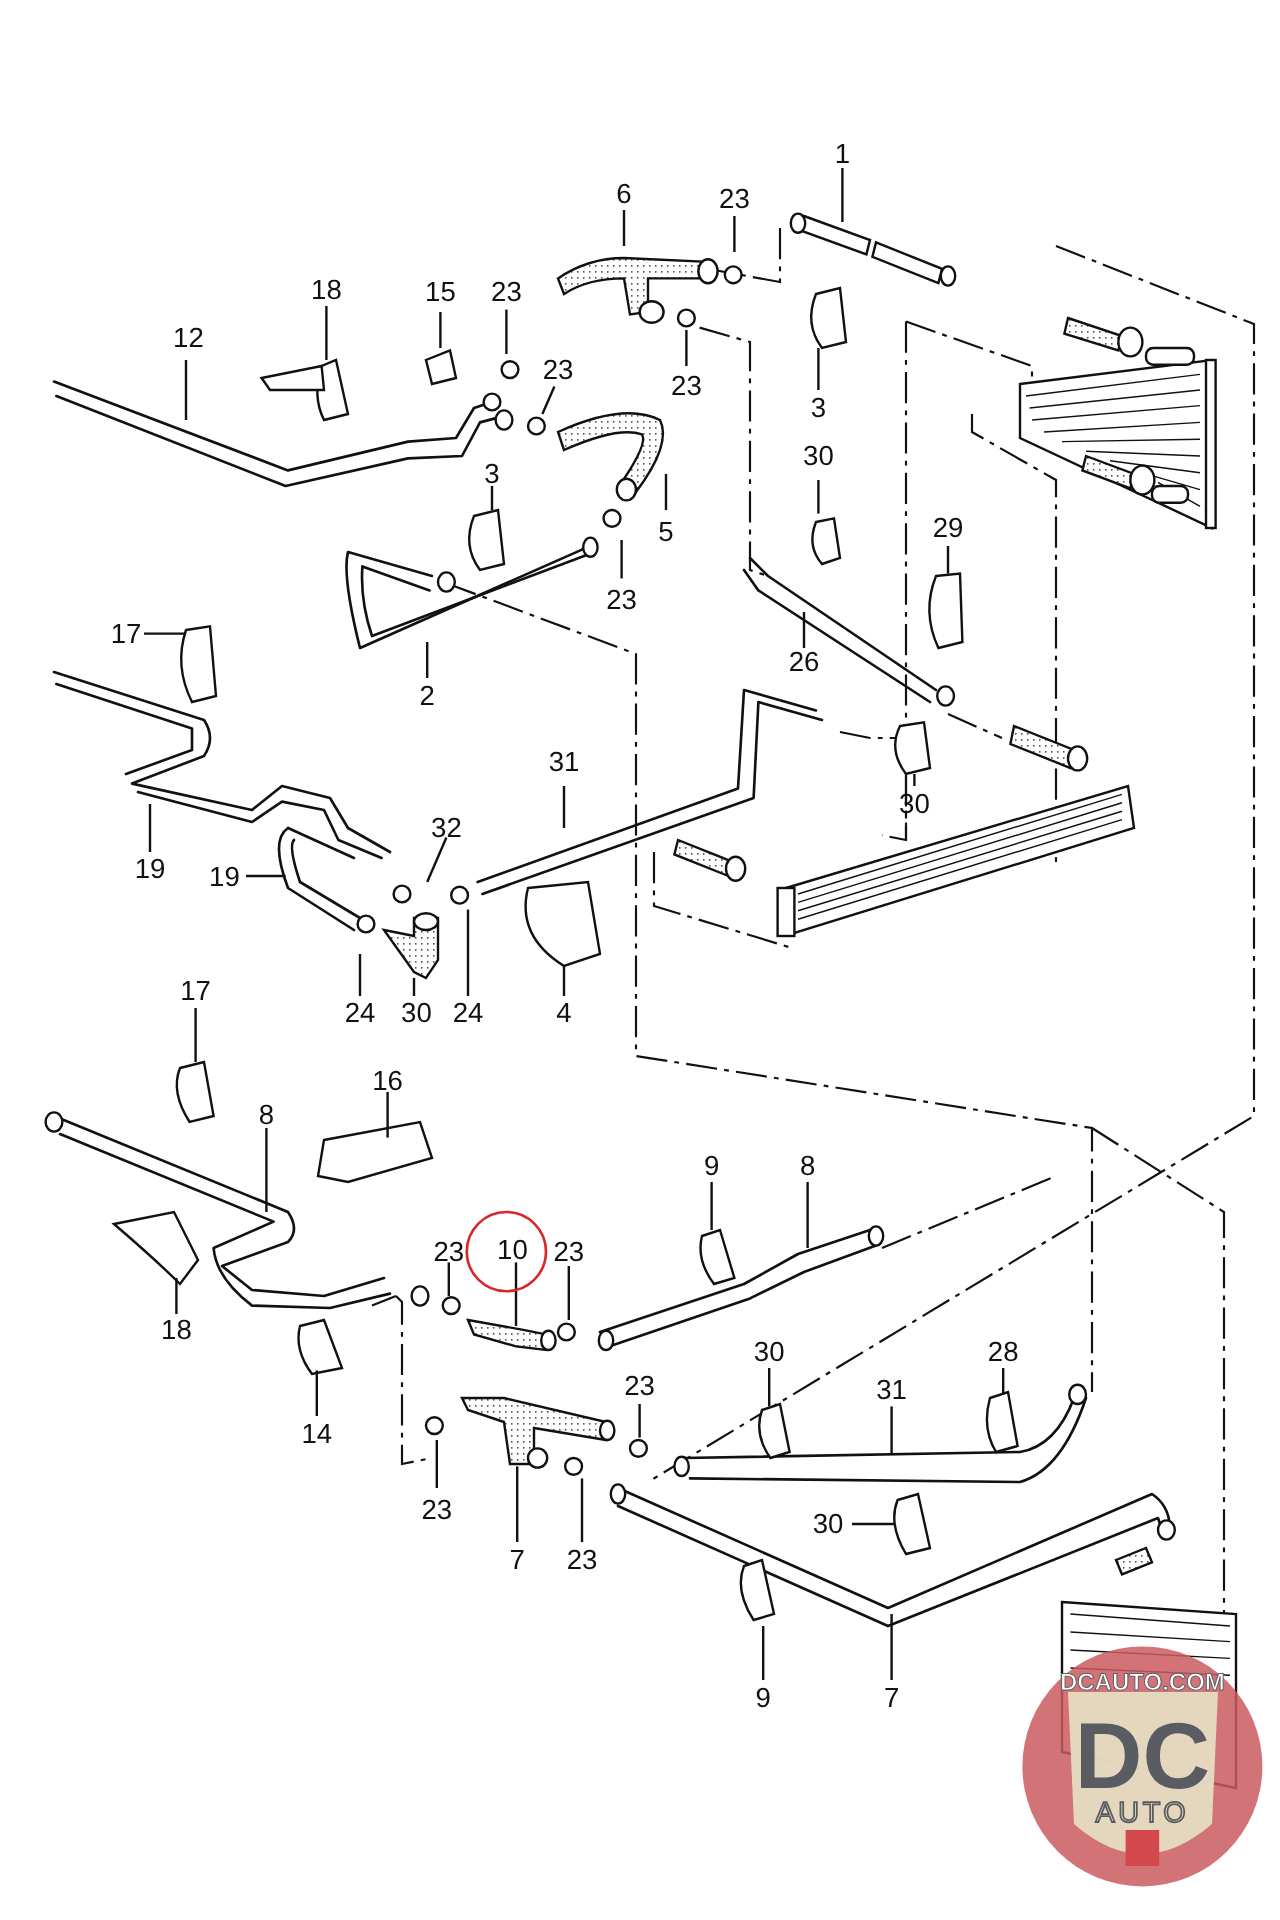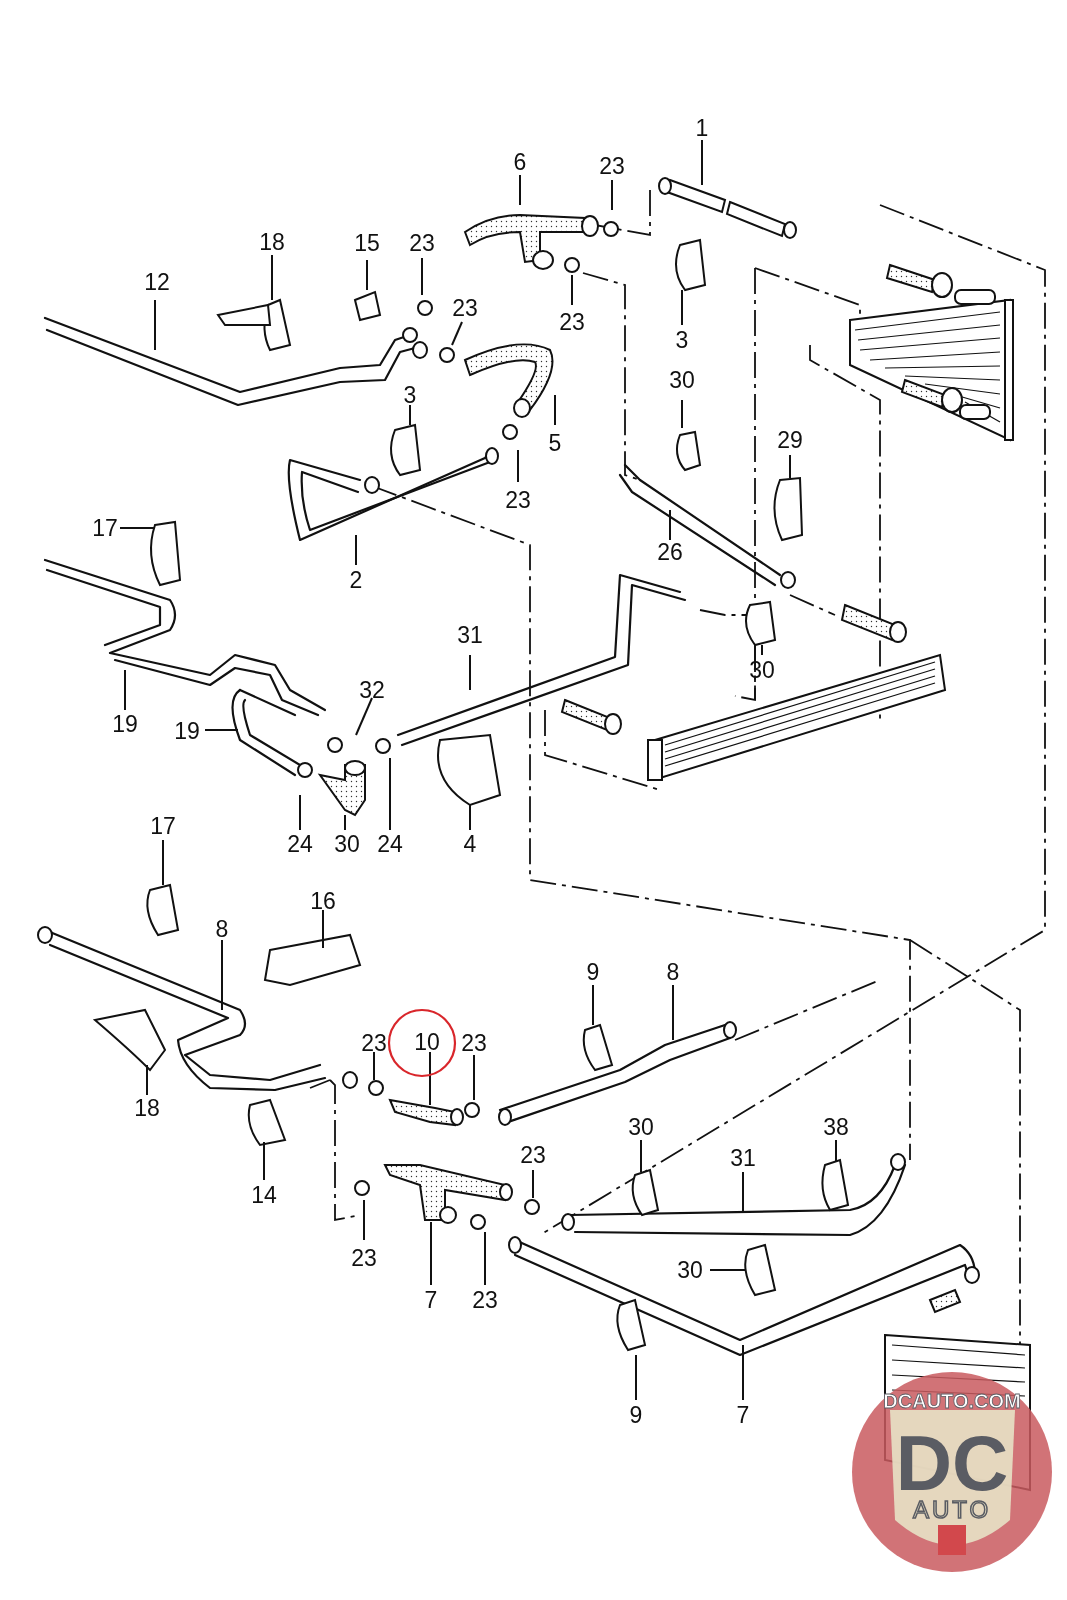--- a/index.html
+++ b/index.html
@@ -309,21 +309,21 @@
   <span class="callout" style="left:163px;top:826px">17</span>
   <span class="callout" style="left:323px;top:901px">16</span>
   <span class="callout" style="left:222px;top:929px">8</span>
   <span class="callout" style="left:593px;top:972px">9</span>
   <span class="callout" style="left:673px;top:972px">8</span>
   <span class="callout" style="left:374px;top:1043px">23</span>
   <span class="callout" style="left:427px;top:1042px">10</span>
   <span class="callout" style="left:474px;top:1043px">23</span>
   <span class="callout" style="left:147px;top:1108px">18</span>
   <span class="callout" style="left:641px;top:1127px">30</span>
-  <span class="callout" style="left:836px;top:1127px">38</span>
+  <span class="callout" style="left:836px;top:1127px">28</span>
   <span class="callout" style="left:533px;top:1155px">23</span>
   <span class="callout" style="left:743px;top:1158px">31</span>
   <span class="callout" style="left:264px;top:1195px">14</span>
   <span class="callout" style="left:364px;top:1258px">23</span>
   <span class="callout" style="left:431px;top:1300px">7</span>
   <span class="callout" style="left:485px;top:1300px">23</span>
   <span class="callout" style="left:690px;top:1270px">30</span>
   <span class="callout" style="left:636px;top:1415px">9</span>
   <span class="callout" style="left:743px;top:1415px">7</span>
 </div>

